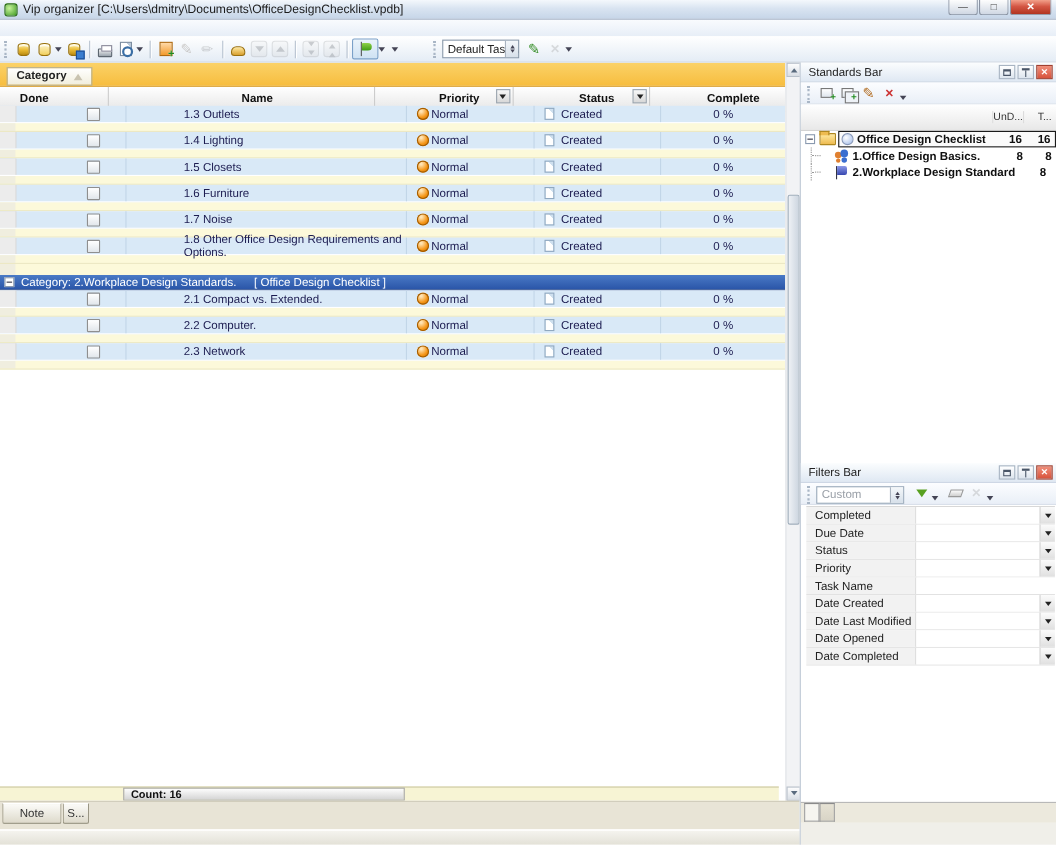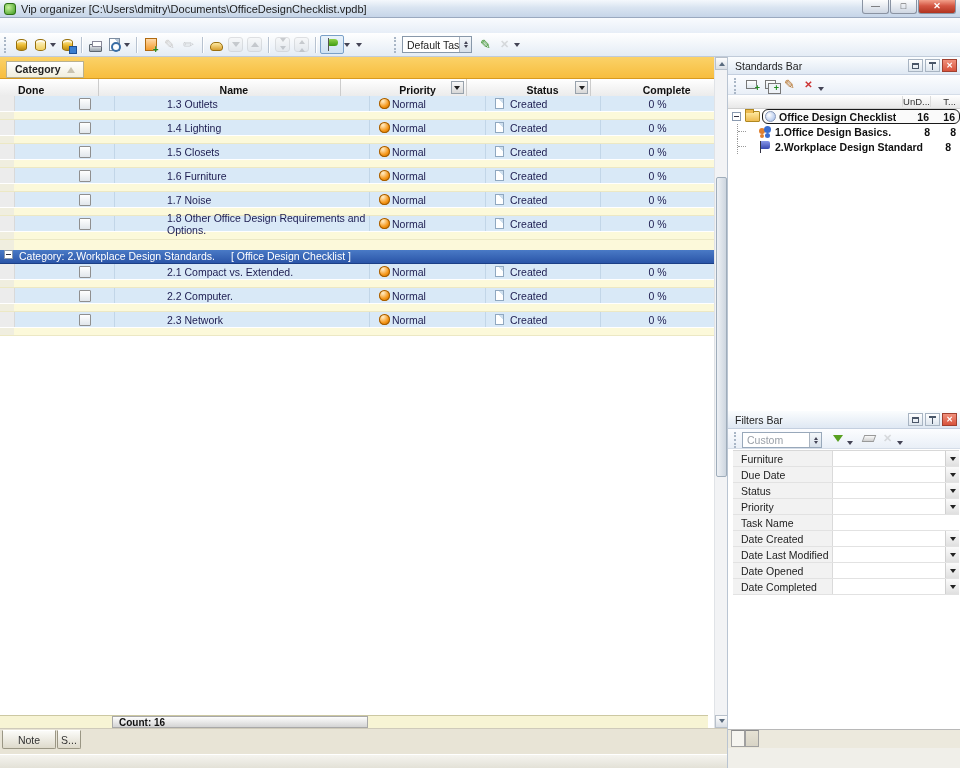--- a/index.html
+++ b/index.html
@@ -99,21 +99,21 @@
   .c-pr { width:116px; padding-left:9px; gap:2px; }
   .ball { width:11px; height:11px; border-radius:50%; flex:none;
     background:radial-gradient(circle at 35% 28%,#ffe3b2 8%,#f59516 55%,#b96800); box-shadow:inset 0 0 0 1px #a35c00; }
   .c-st { width:115px; padding-left:9px; gap:6px; }
   .docic { width:9px; height:11px; flex:none; background:linear-gradient(225deg,#cfe0ef 3px,#fff 3px); border:1px solid #90a8c0; }
   .c-cm { width:113px; justify-content:center; border-right:none !important; }
 
   .drow { background:#fcf9da; box-shadow:inset 14px 0 0 #f0eedf; border-bottom:1px solid #ece8c4;
     padding:3px 8px 4px 57px; font-size:10px; font-weight:bold; color:#16167c; line-height:10.5px; white-space:pre-line; }
   .sprow { height:10px; background:#fcf9da; box-shadow:inset 14px 0 0 #f0eedf; }
-  .catrow { height:14px; display:flex; align-items:flex-start; gap:6px; padding-left:4px;
+  .catrow { height:14px; display:flex; align-items:center; gap:6px; padding-left:4px;
     background:linear-gradient(#4a7ac6,#2a55a8); border-bottom:1px solid #1c3f86; color:#fff; font-size:10.5px; }
   .minus { width:9px; height:9px; background:#fff; border:1px solid #8a9ab0; position:relative; flex:none; }
   .minus::after { content:""; position:absolute; left:1px; top:3px; width:5px; height:1px; background:#334; }
   .catref { margin-left:10px; }
 
   .countbar { position:absolute; left:0; right:6px; bottom:0; height:13px; background:#f7f4d4; border-top:1px solid #ccc8a2; }
   .countbox { position:absolute; left:112px; top:0; width:256px; height:12px; border:1px solid #a8a8a8;
     background:linear-gradient(#fdfdfd,#d4d4d4); display:flex; align-items:center; padding-left:6px;
     font-size:10px; font-weight:bold; color:#111; }
 
@@ -155,37 +155,37 @@
   .pb.close { background:linear-gradient(#f0907c,#d8533c); border-color:#a04030; }
   .pb.close::after { content:"\2715"; color:#fff; font-size:8px; font-weight:bold; }
 
   .ptools { height:20px; background:linear-gradient(#fcfdff,#e9eff7); border-bottom:1px solid #d5dde8;
     display:flex; align-items:flex-end; padding-left:4px; }
   .sheet { width:11px; height:9px; border:1px solid #777; background:linear-gradient(#fff,#dfe6ee); position:relative; display:block; }
   .sheet::after { content:"+"; position:absolute; right:-4px; bottom:-5px; color:#1f8a1f; font-weight:bold; font-size:9px; text-shadow:0 0 1px #fff; }
   .sheet.sub::before { content:""; position:absolute; left:2px; top:2px; width:11px; height:9px; border:1px solid #777; background:#eef2f7; }
   .redx::after { content:"\2715"; color:#c33; font-weight:bold; font-size:10px; }
 
-  .thead { height:14px; display:flex; align-items:center; background:linear-gradient(#ffffff,#e8e8e8);
+  .thead { height:24px; display:flex; align-items:center; background:linear-gradient(#ffffff,#e8e8e8);
     border-bottom:1px solid #cfcfcf; font-size:9.5px; color:#333; }
   .thead .sp { flex:1; }
   .thead .h1 { width:28px; text-align:right; border-left:1px solid #dcdcdc; }
   .thead .h2 { width:30px; text-align:right; border-left:1px solid #dcdcdc; padding-right:4px; }
 
   .ctree { }
   .crow { height:15px; display:flex; align-items:center; font-size:10.5px; font-weight:bold; color:#101010; }
   .crow .exp { width:9px; height:9px; border:1px solid #8a9ab0; background:#fff; margin-left:4px; position:relative; flex:none; }
   .crow .exp::after { content:""; position:absolute; left:1px; top:3px; width:5px; height:1px; background:#334; }
   .crow .folder { width:15px; height:11px; margin-left:4px; border:1px solid #b08820; border-radius:1px; flex:none;
     background:linear-gradient(#ffeaa2,#eebb50); position:relative; }
   .crow .folder::before { content:""; position:absolute; left:-1px; top:-3px; width:7px; height:3px;
     background:#eebb50; border:1px solid #b08820; border-bottom:none; }
   .crow .conn { width:17px; height:15px; margin-left:9px; border-left:1px dotted #999; position:relative; flex:none; }
   .crow .conn::after { content:""; position:absolute; left:0; top:7px; width:8px; height:1px; border-top:1px dotted #999; }
-  .crow .selwrap { flex:1; height:15px; display:flex; align-items:center; margin-left:2px;border-radius:6px; }
+  .crow .selwrap { flex:1; height:15px; display:flex; align-items:center; margin-left:2px; }
   .crow.root .selwrap { border:1px solid #1a1a1a; background:#fafafa; }
   .ticon { width:14px; height:12px; position:relative; margin:0 3px 0 2px; flex:none; }
   .ic-globe { border-radius:50%; width:11px; height:11px; border:1px solid #8898b8;
     background:radial-gradient(circle at 35% 35%,#ffffff,#9db8e8); }
   .ic-people::before { content:""; position:absolute; left:1px; top:2px; width:6px; height:6px; border-radius:50%;
     background:#e08030; box-shadow:0 5px 0 -1px #e08030; }
   .ic-people::after { content:""; position:absolute; left:6px; top:0; width:7px; height:7px; border-radius:50%;
     background:#3a6ed0; box-shadow:0 6px 0 -1px #3a6ed0; }
   .ic-flag::before { content:""; position:absolute; left:2px; top:0; width:1px; height:12px; background:#334; }
   .ic-flag::after { content:""; position:absolute; left:3px; top:0; width:9px; height:8px; border-radius:0 2px 2px 0;
@@ -640,21 +640,21 @@
       </span>
     <span class="dd"></span>
     <span class="ti" style="margin-left:4px;">
         <span class="eraser"></span>
       </span>
     <span class="ti dis grayx"></span>
     <span class="dd"></span>
   </div>
   <div class="frows">
       <div class="frow">
-    <span class="flabel">Furniture</span>
+    <span class="flabel">Completed</span>
     <span class="fval"></span>
     <span class="fdrop">
           <i></i>
         </span>
   </div>
       <div class="frow">
     <span class="flabel">Due Date</span>
     <span class="fval"></span>
     <span class="fdrop">
           <i></i>

